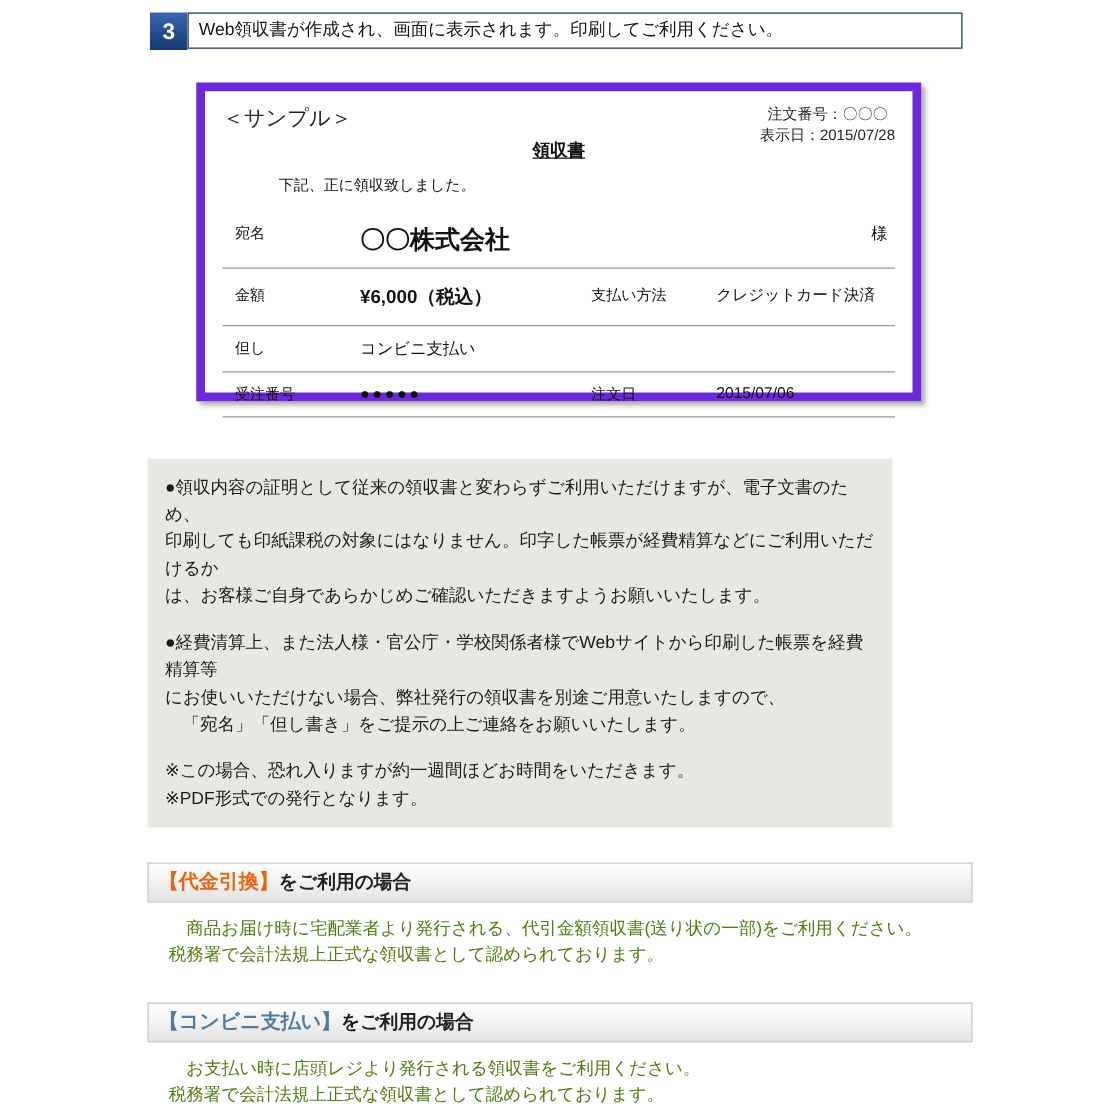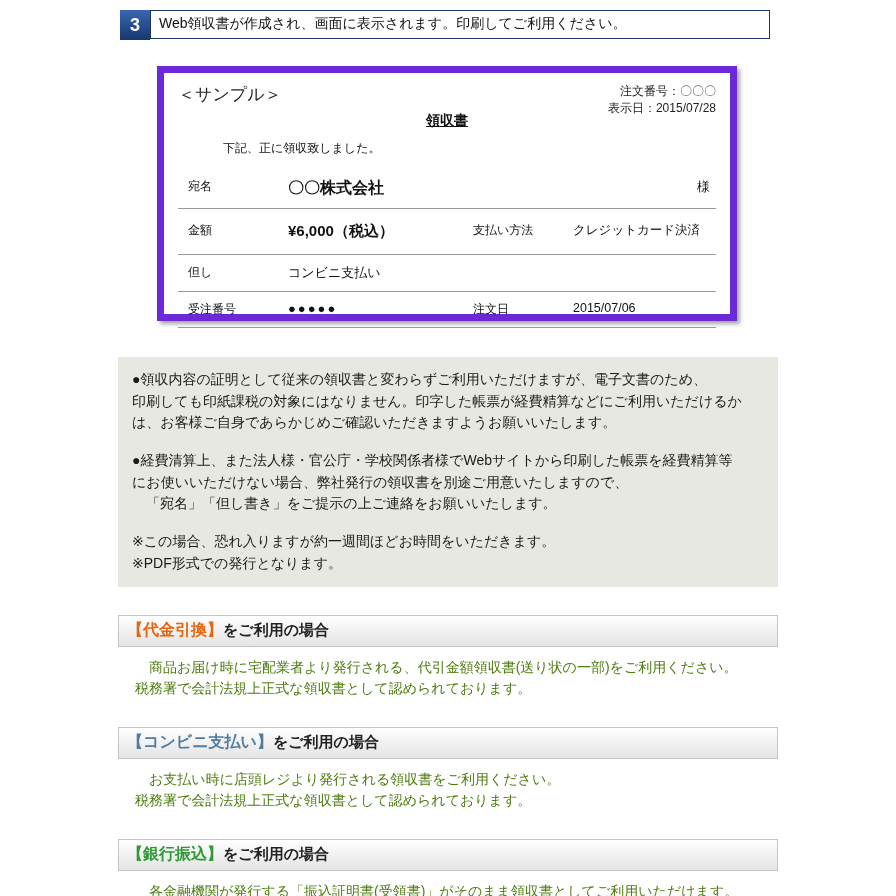--- a/index.html
+++ b/index.html
@@ -26,43 +26,43 @@
 
   
   .receipt {
     width: 580px; height: 255px; margin: 26px 0 0 157px;
     background: #fff; border: 7px solid #6d28d9;
     box-shadow: 3px 3px 4px rgba(0,0,0,0.35);
     padding: 10px 14px 0;
   }
   .receipt-top { display: flex; justify-content: space-between; align-items: flex-start; }
   .sample-label { font-size: 17px; color: #222; }
-  .order-meta { font-size: 12px; text-align: right; line-height: 1.45; color: #222; }
+  .order-meta { font-size: 12px; text-align: center; line-height: 1.45; color: #222; }
   .receipt-title { text-align: center; font-weight: bold; font-size: 14px; margin-top: -6px; text-decoration: underline; }
   .receipt-statement { font-size: 12px; margin: 10px 0 0 45px; }
   .r-table { margin-top: 12px; }
   .r-row {
     display: flex; 
     border-bottom: 1px solid #999;
     padding: 9px 4px 9px 10px; font-size: 13px;
   }
   .r-row.tall { padding-top: 13px; padding-bottom: 13px; }
   .r-label { width: 100px; flex: 0 0 100px; font-size: 12px; }
   .r-value { flex: 1; }
-  .r-value.name { font-weight: bold; font-size: 16px; }
+  .r-value.name { font-weight: bold; font-size: 20px; }
   .r-value.fixed { flex: 0 0 185px; }
   .r-value.amount { font-weight: bold; font-size: 15px; }
   .r-value.masked { font-weight: bold; letter-spacing: 2px; }
   .r-label2 { width: 100px; flex: 0 0 100px; font-size: 12px; }
   .r-value2 { flex: 1; font-size: 12.5px; }
   .r-suffix { font-size: 13px; padding-right: 2px; }
 
   
   .notes-box {
-    width: 660px; margin: 36px 0 0 118px;
+    width: 596px; margin: 46px 0 0 118px;
     background: #e8e8e2; padding: 12px 14px;
     font-size: 14px; line-height: 1.55; color: #1a1a1a;
   }
   .notes-box p { margin: 0 0 16px; white-space: pre-line; }
   .notes-box p.note { margin: 0; }
 
   
   .section { width: 660px; margin: 28px 0 0 118px; }
   .section-header {
     background: linear-gradient(#ffffff, #e4e4e4);

